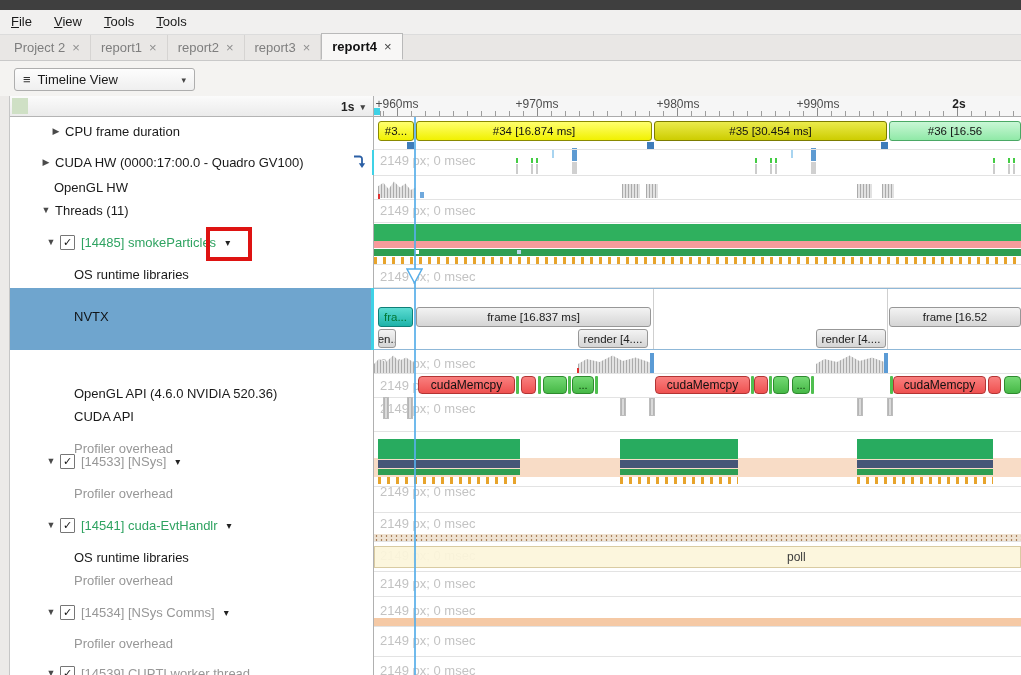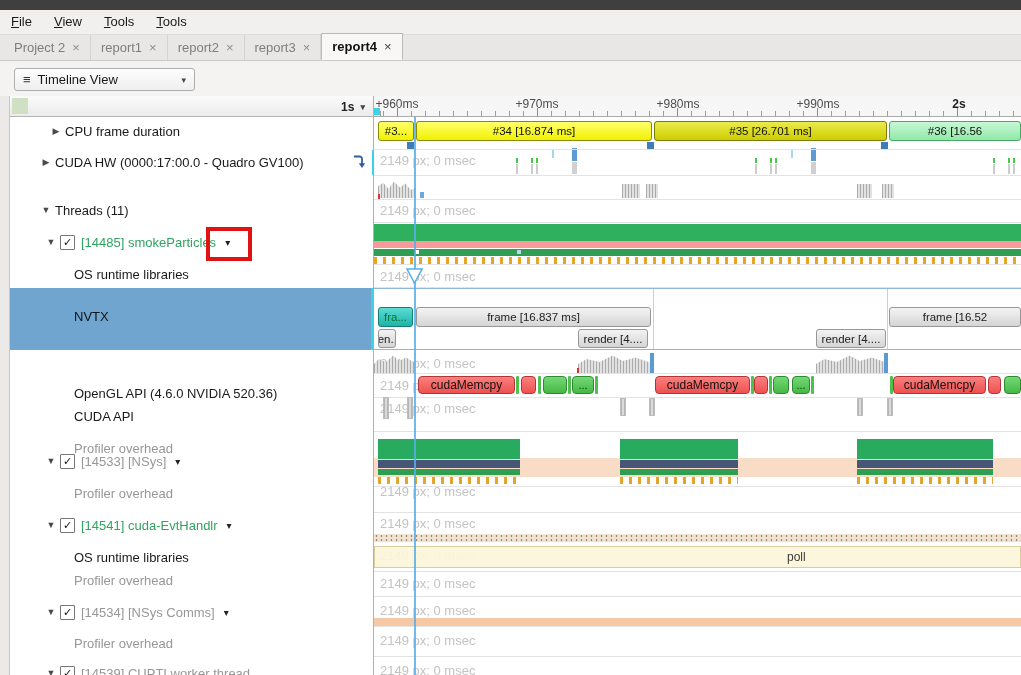--- a/index.html
+++ b/index.html
@@ -131,20 +131,24 @@
     </div>
     <div class="trow" style="top:55px;">
       <span class="sp" style="width:30px;"></span>
         <span class="exp">▶</span>
       <span class="tname" style="margin-left:3px;">CUDA HW (0000:17:00.0 - Quadro GV100)</span>
       <svg style="position:absolute;right:8px;top:3px;" width="16" height="16" viewBox="0 0 16 16">
         <path d="M4 2.5 H9.5 A2.5 2.5 0 0 1 12 5 V10" fill="none" stroke="#2b5fa5" stroke-width="1.8"></path>
         <path d="M8.8 9.2 L12 14 L15.2 9.2 Z" fill="#2b5fa5"></path>
       </svg>
     </div>
+    <div class="trow" style="top:80px;">
+      <span class="sp" style="width:44px;"></span>
+      <span class="tname">OpenGL HW</span>
+    </div>
     <div class="trow" style="top:103px;">
       <span class="sp" style="width:30px;"></span>
         <span class="exp">▼</span>
       <span class="tname" style="margin-left:3px;">Threads (11)</span>
     </div>
     <div class="trow" style="top:135px;">
       <span class="sp" style="width:35px;"></span>
         <span class="exp">▼</span>
       <span class="cb">✓</span>
       <span class="tname grn">[14485] smokeParticles</span>
@@ -265,21 +269,21 @@
       <span class="rlbl" style="left:304px;">+980ms</span>
       <span class="rlbl" style="left:444px;">+990ms</span>
       <span class="rlbl bold" style="left:585px;">2s</span>
       <div id="ticks-minor"></div>
       <div id="ticks-major"></div>
       <div id="ruler-nub"></div>
     </div>
 
     <div class="bar f-yellow" style="left:4px;top:25px;width:36px;height:20px;">#3...</div>
     <div class="bar f-yellow" style="left:42px;top:25px;width:236px;height:20px;">#34 [16.874 ms]</div>
-    <div class="bar f-olive" style="left:280px;top:25px;width:233px;height:20px;">#35 [26.701 ms]</div>
+    <div class="bar f-olive" style="left:280px;top:25px;width:233px;height:20px;">#35 [30.454 ms]</div>
     <div class="bar f-green" style="left:515px;top:25px;width:132px;height:20px;">#36 [16.56</div>
     <div class="marker" style="left:33px;top:46px;"></div>
     <div class="marker" style="left:273px;top:46px;"></div>
     <div class="marker" style="left:507px;top:46px;"></div>
 
     <div class="mtext" style="left:6px;top:57px;">2149 px; 0 msec</div>
 
     <div class="hist m1" style="left:4px;top:84px;width:38px;height:18px;"></div>
     <div style="position:absolute;left:4px;top:98px;width:2px;height:5px;background:#e03030;"></div>
     <div style="position:absolute;left:46px;top:96px;width:4px;height:6px;background:#6fa8dc;"></div>

